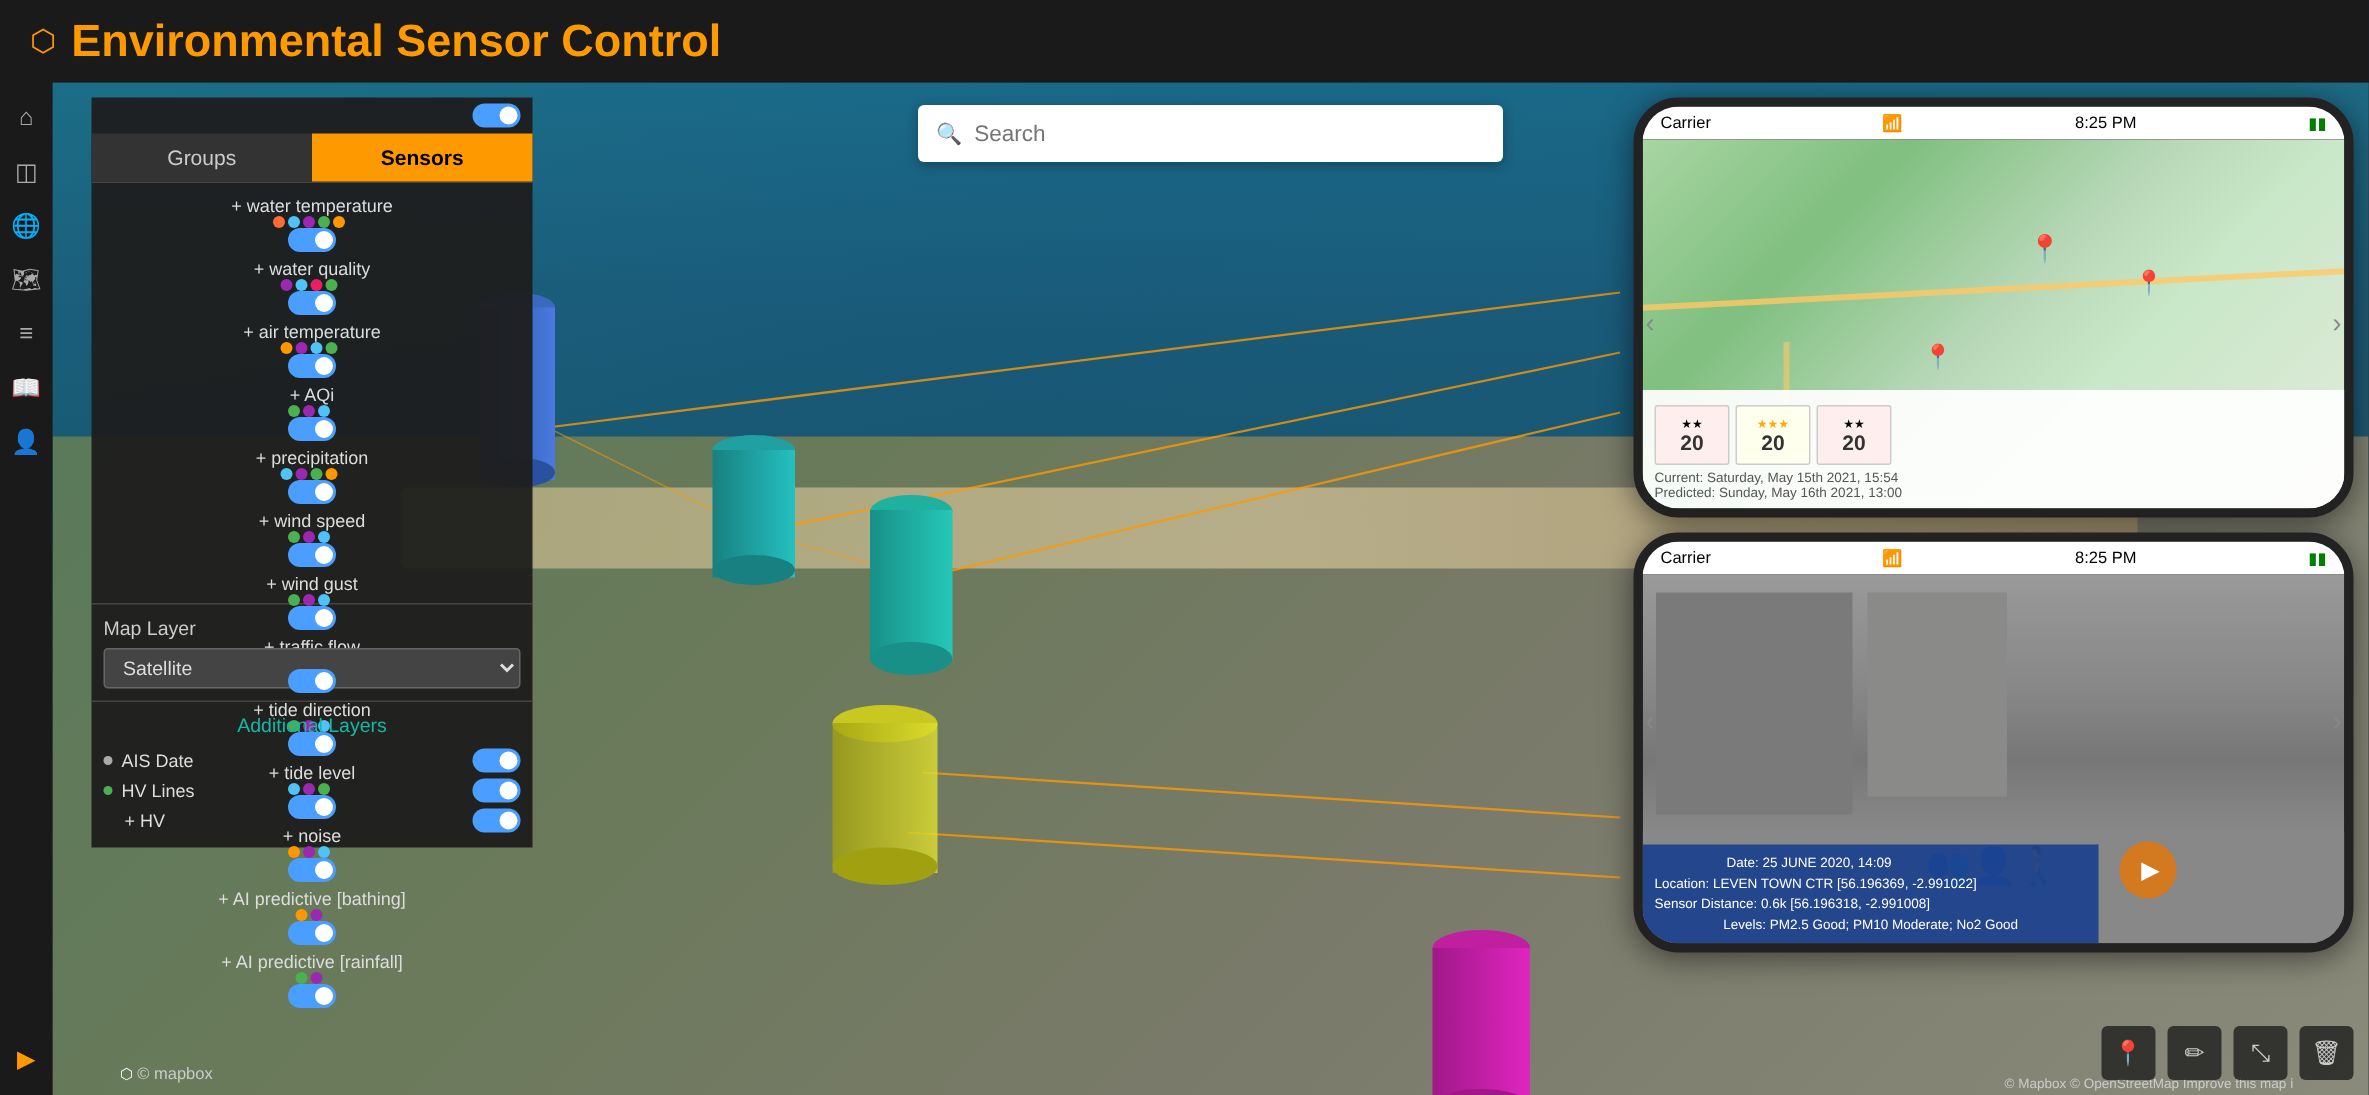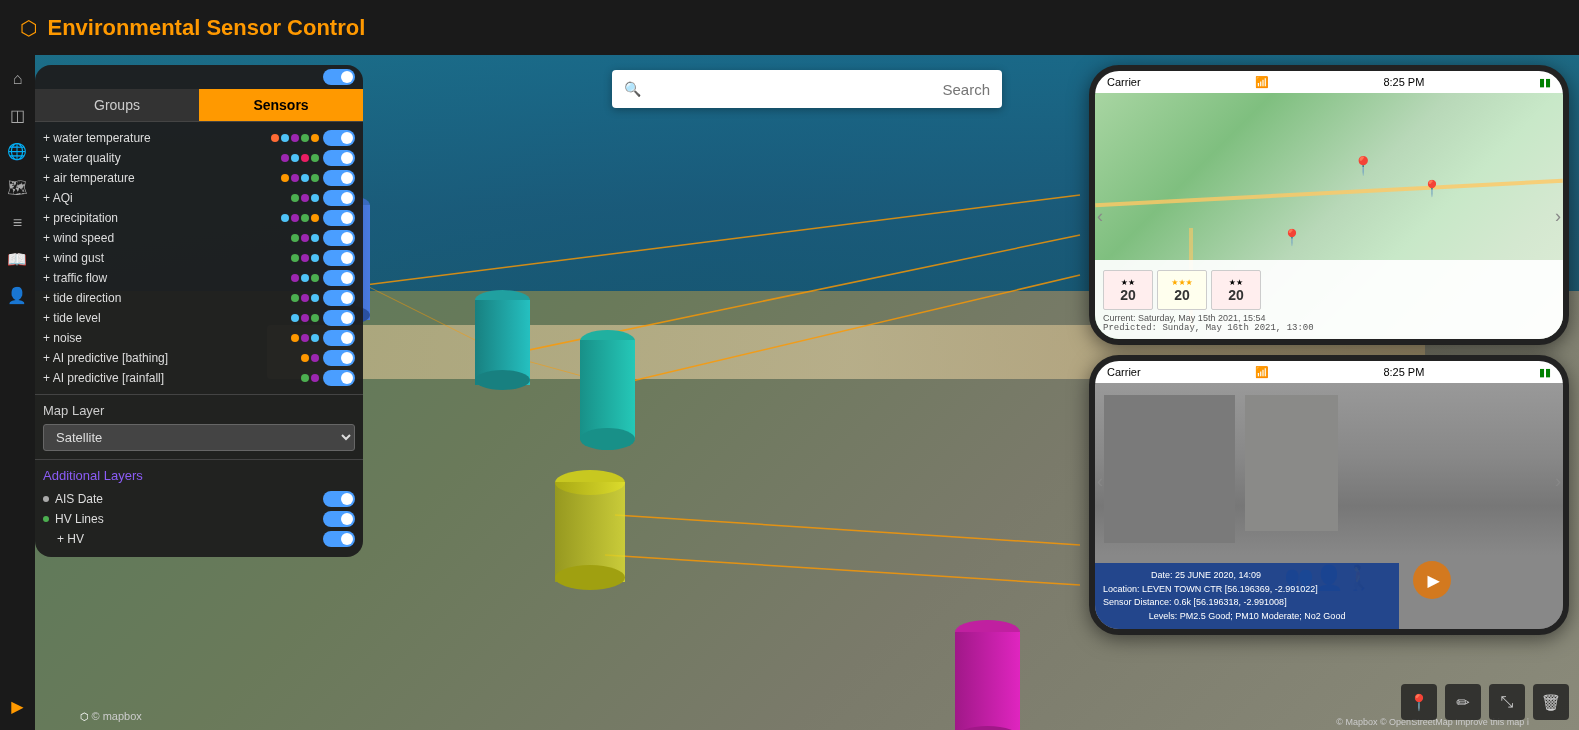--- a/index.html
+++ b/index.html
@@ -5,21 +5,21 @@
     * { box-sizing: border-box; margin: 0; padding: 0; }
     body { width: 1579px; height: 730px; overflow: hidden; font-family: Arial, sans-serif; background: #1a1a2e; }
 
     
     #topbar {
       position: absolute; top: 0; left: 0; right: 0; height: 55px;
       background: #1a1a1a; display: flex; align-items: center; padding: 0 20px;
       z-index: 100;
     }
     #topbar .app-title {
-      color: #f90; font-size: 22px; font-weight: bold; margin-left: 10px;
+      color: #f90; font-size: 30px; font-weight: bold; margin-left: 10px;
     }
 
     
     #left-sidebar {
       position: absolute; top: 55px; left: 0; width: 35px; height: 675px;
       background: #1a1a1a; display: flex; flex-direction: column; align-items: center;
       padding-top: 10px; gap: 8px; z-index: 100;
     }
     .sidebar-icon {
       width: 28px; height: 28px; display: flex; align-items: center; justify-content: center;
@@ -44,47 +44,48 @@
     }
 
     
     #search-bar {
       position: absolute; top: 15px; left: 50%; transform: translateX(-50%);
       width: 390px; height: 38px; background: white; border-radius: 4px;
       display: flex; align-items: center; padding: 0 12px; gap: 8px;
       box-shadow: 0 2px 8px rgba(0,0,0,0.3); z-index: 50;
     }
     #search-bar input {
-      border: none; outline: none; flex: 1; font-size: 15px; color: #555; text-align: right;
+      border: none; outline: none; flex: 1; font-size: 15px; color: #555;
     }
 
     
     #left-panel {
-      position: absolute; top: 10px; left: 0; width: 328px;
-      background: rgba(30,30,30,0.95); border-radius: 16px; z-index: 50;
+      position: absolute; top: 10px; left: 26px; width: 294px;
+      background: rgba(30,30,30,0.95); border-radius: 0; z-index: 50;
     }
 
     
     .tab-row {
       display: flex; border-bottom: 1px solid #444;
     }
     .tab {
       flex: 1; padding: 8px 0; text-align: center; font-size: 14px;
       cursor: pointer; color: #ccc;
     }
     .tab.active { background: #f90; color: #000; font-weight: bold; }
     .tab.inactive { background: #333; }
 
     
     .sensor-list {
       padding: 6px 8px; max-height: 280px;
     }
     .sensor-item {
       display: flex; align-items: center; padding: 2px 0; font-size: 12px; color: #ddd;
       cursor: pointer;
+      flex-direction: column;
     }
     .sensor-item .label { flex: 1; }
     .sensor-item .dots {
       display: flex; gap: 2px; margin-right: 4px;
     }
     .dot {
       width: 8px; height: 8px; border-radius: 50%;
     }
     .toggle-switch {
       width: 32px; height: 16px; background: #4a9eff; border-radius: 8px;
@@ -110,21 +111,21 @@
     .map-layer-select {
       width: 100%; background: #444; color: #ddd; border: 1px solid #666;
       padding: 4px 8px; font-size: 13px; border-radius: 3px;
     }
 
     
     .additional-layers {
       padding: 8px; border-top: 1px solid #444;
     }
     .additional-layers-title {
-      color: #8b5cf6; font-size: 13px; margin-bottom: 6px;
+      color: #14b8a6; font-size: 13px; margin-bottom: 6px; text-align: center;
     }
     .layer-item {
       display: flex; align-items: center; padding: 2px 0; font-size: 12px; color: #ddd;
     }
     .layer-item .bullet {
       width: 6px; height: 6px; border-radius: 50%; background: #aaa; margin-right: 6px;
     }
     .layer-item .label { flex: 1; }
 
     
@@ -470,21 +471,21 @@
               <div class="number-badge">20</div>
             </div>
             <div class="rating-box red">
               <div>★★</div>
               <div class="number-badge">20</div>
             </div>
           </div>
           <div style="display:flex;justify-content:space-between;margin-top:3px;font-size:9px;color:#555;">
             <span>Current:&nbsp;<span>Saturday, May 15th 2021, 15:54</span></span>
           </div>
-          <div style="font-size:9px;color:#555;font-family:Liberation Mono, monospace;">
+          <div style="font-size:9px;color:#555;">
             <span>Predicted:&nbsp;<span>Sunday, May 16th 2021, 13:00</span></span>
           </div>
         </div>
 
         <div style="position:absolute;right:2px;top:50%;transform:translateY(-50%);color:#888;font-size:18px;">›</div>
         <div style="position:absolute;left:2px;top:50%;transform:translateY(-50%);color:#888;font-size:18px;">‹</div>
       </div>
     </div>
   </div>
 

